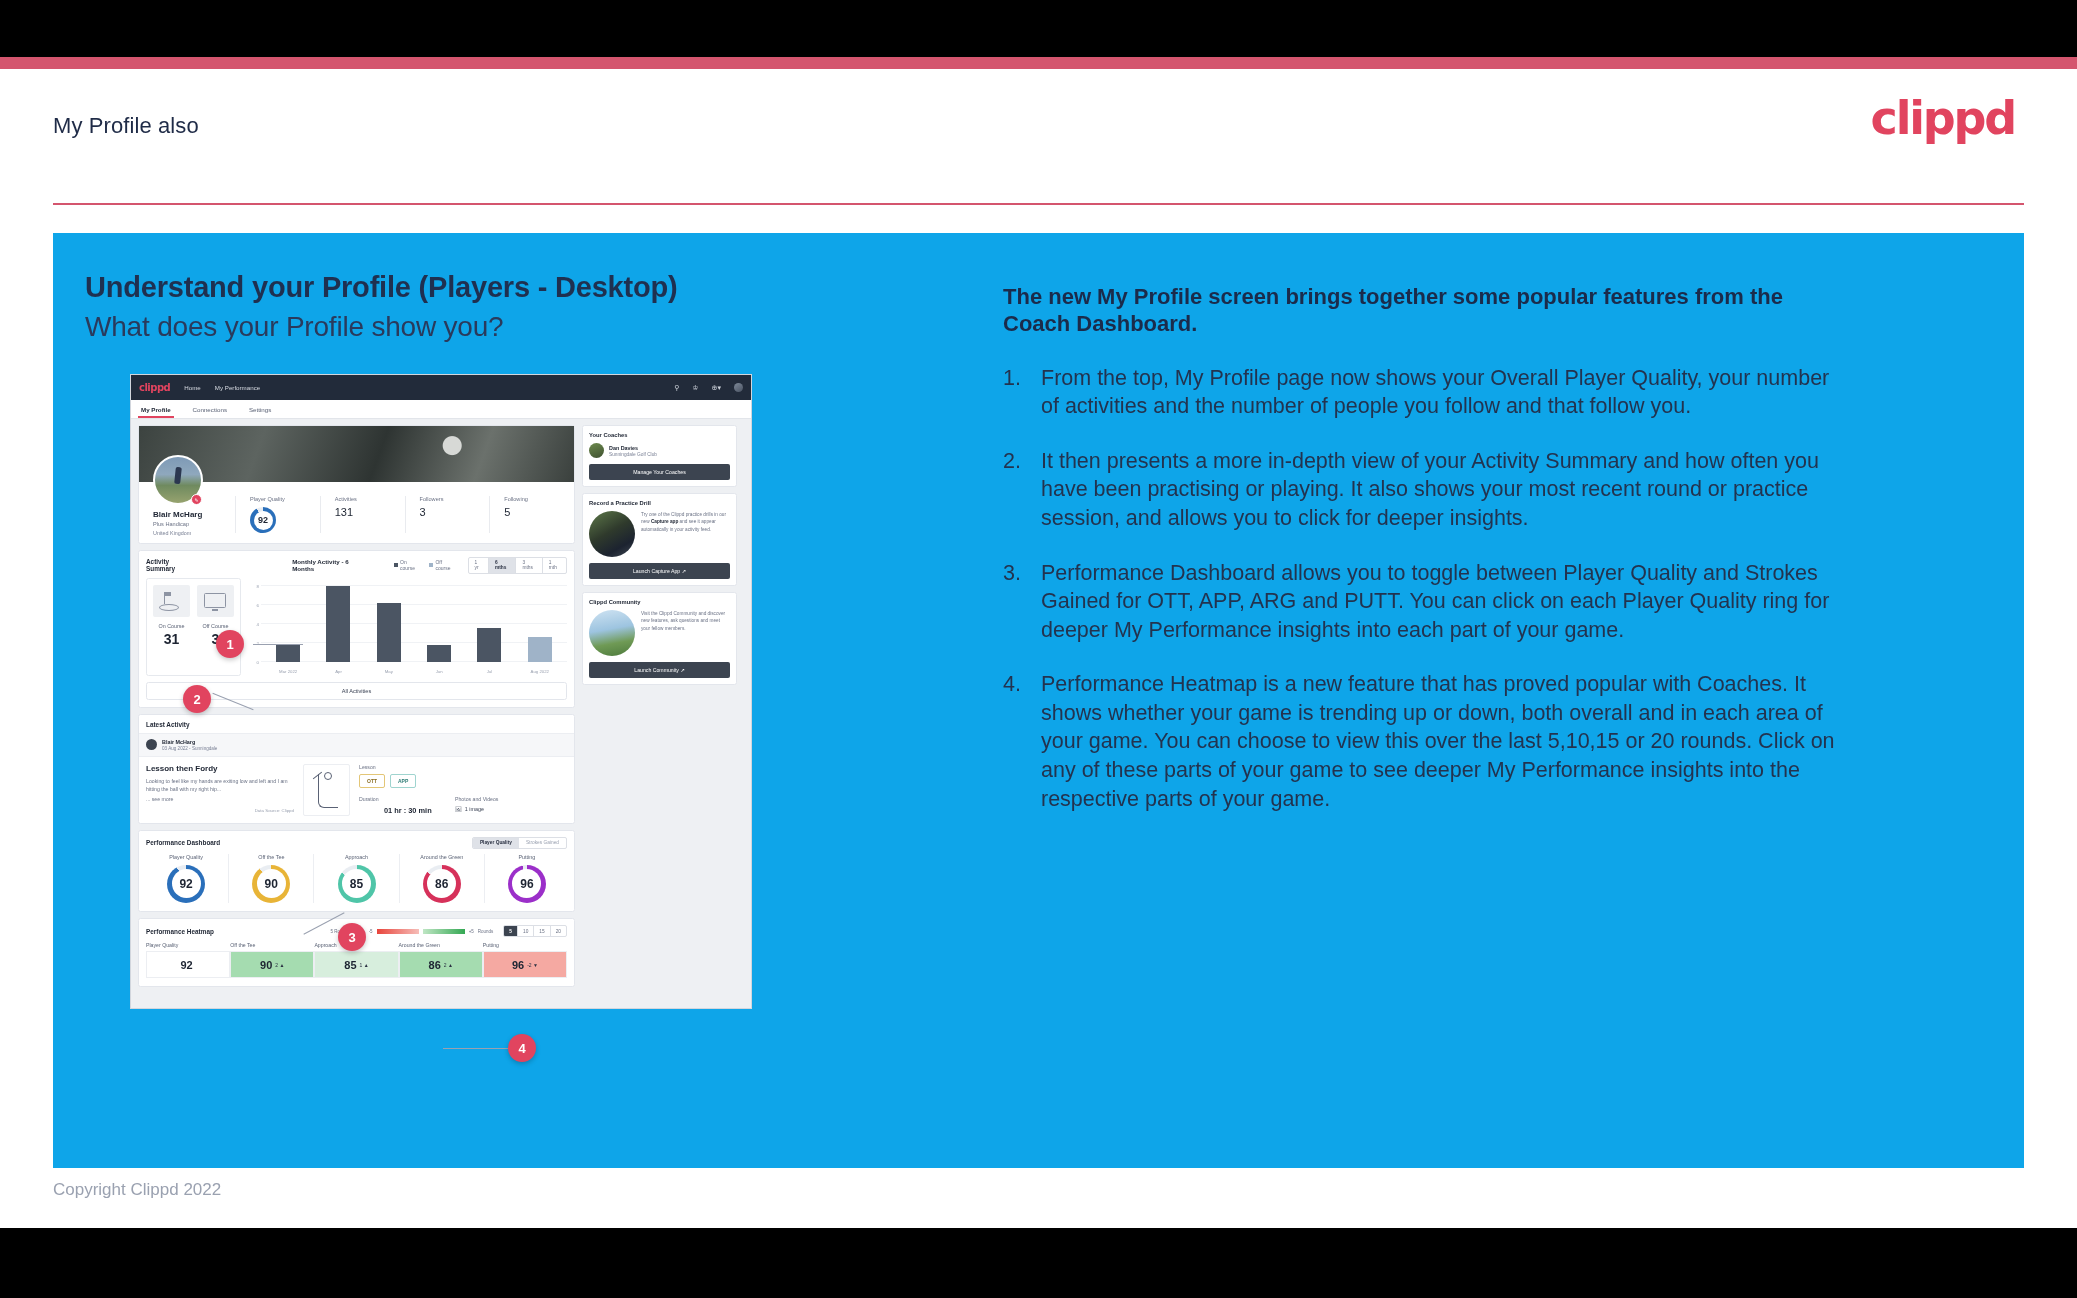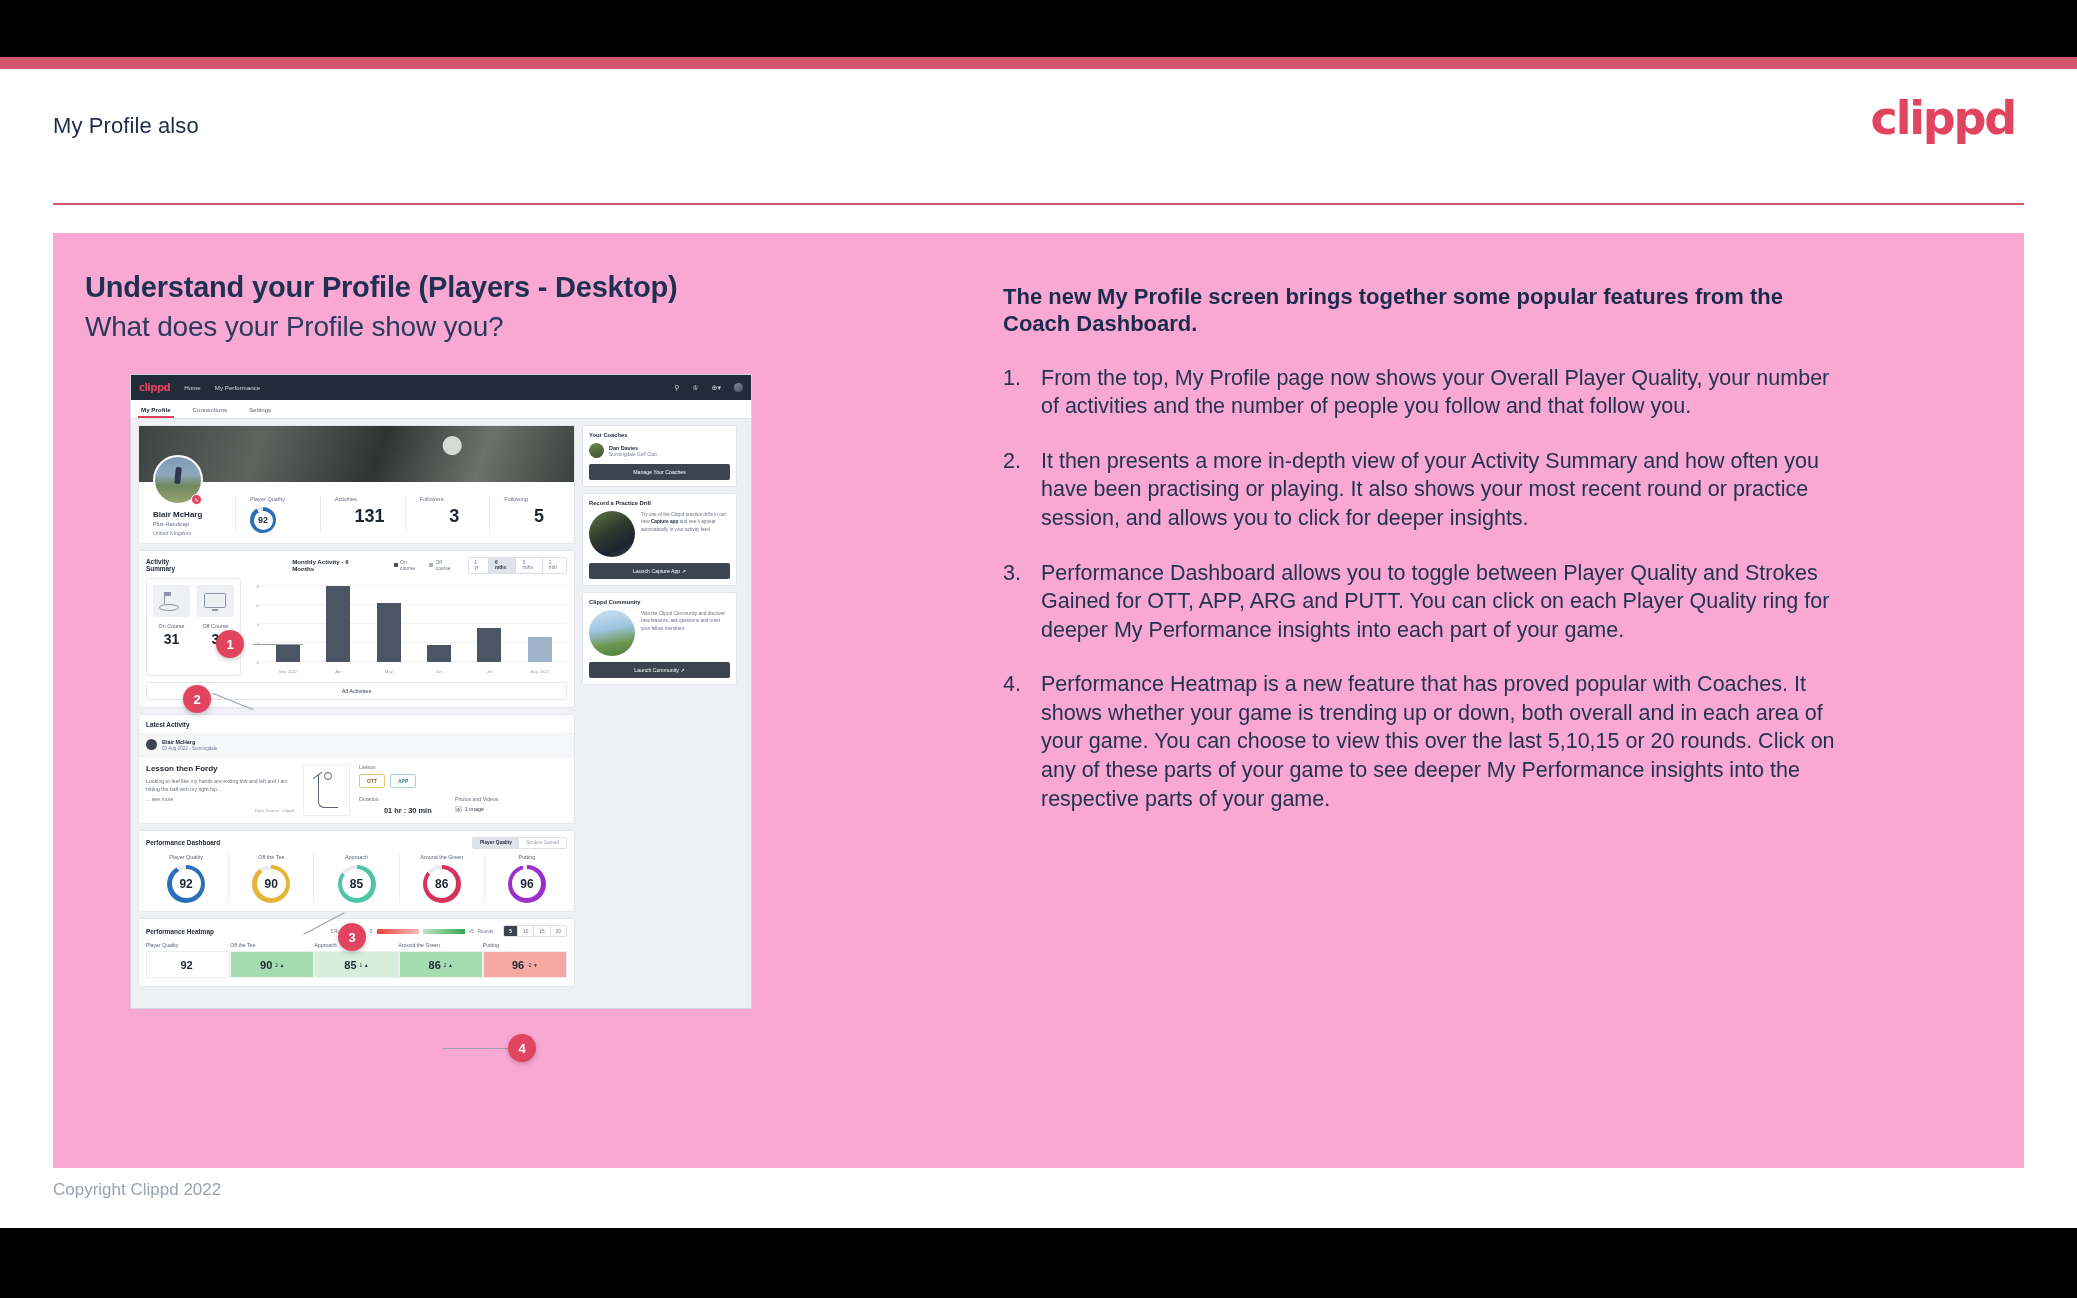--- a/index.html
+++ b/index.html
@@ -31,21 +31,21 @@
     font-size:46px; font-weight:700; color:#e1445f;
     letter-spacing:-2.2px; font-family:"DejaVu Sans", sans-serif;
   }
   .header-rule {
     position:absolute; left:53px; top:203px; width:1971px; height:2px; background:#d4556e;
   }
 
   
   .panel {
     position:absolute; left:53px; top:233px; width:1971px; height:935px;
-    background:#f9a8d4;
+    background:#0ea5e9;
   }
 
   .headline {
     position:absolute; left:32px; top:38px;
     font-size:29px; font-weight:700; color:#1f3050;
     letter-spacing:-.2px;
   }
   .subhead {
     position:absolute; left:32px; top:78px;
     font-size:28px; font-weight:400; color:#2a3a5c;
@@ -122,21 +122,21 @@
     background:#e1445f; border:1.6px solid #fff; color:#fff; font-size:5px;
     display:flex; align-items:center; justify-content:center;
   }
   .pname { position:absolute; left:14px; top:28px; font-size:8px; font-weight:700; color:#1d2432; white-space:nowrap; }
   .phandi { position:absolute; left:14px; top:39px; font-size:5.6px; color:#6b7285; white-space:nowrap; }
   .ploc { position:absolute; left:14px; top:48px; font-size:5.4px; color:#7b8296; white-space:nowrap; }
 
   .stats { display:flex; flex:1; padding-top:14px; }
   .stat { flex:1; padding-left:14px; border-left:1px solid #e9ebef; }
   .stat-label { font-size:5.6px; color:#6b7285; margin-bottom:5px; }
-  .stat-value { font-size:18px; font-weight:700; color:#1d2432; line-height:1;text-align:center; }
+  .stat-value { font-size:11px; font-weight:400; color:#1d2432; line-height:1; }
   .ring {
     width:26px; height:26px; border-radius:50%;
     display:flex; align-items:center; justify-content:center;
     font-size:9px; font-weight:700; color:#1d2432;
   }
   .ring-92 { background: conic-gradient(#2a6fba 0 92%, #e9edf2 92% 100%); }
   .ring-inner { width:19px; height:19px; border-radius:50%; background:#fff; display:flex; align-items:center; justify-content:center; }
 
   
   .as-head { display:flex; align-items:center; padding:6px 7px 4px; gap:10px; }

